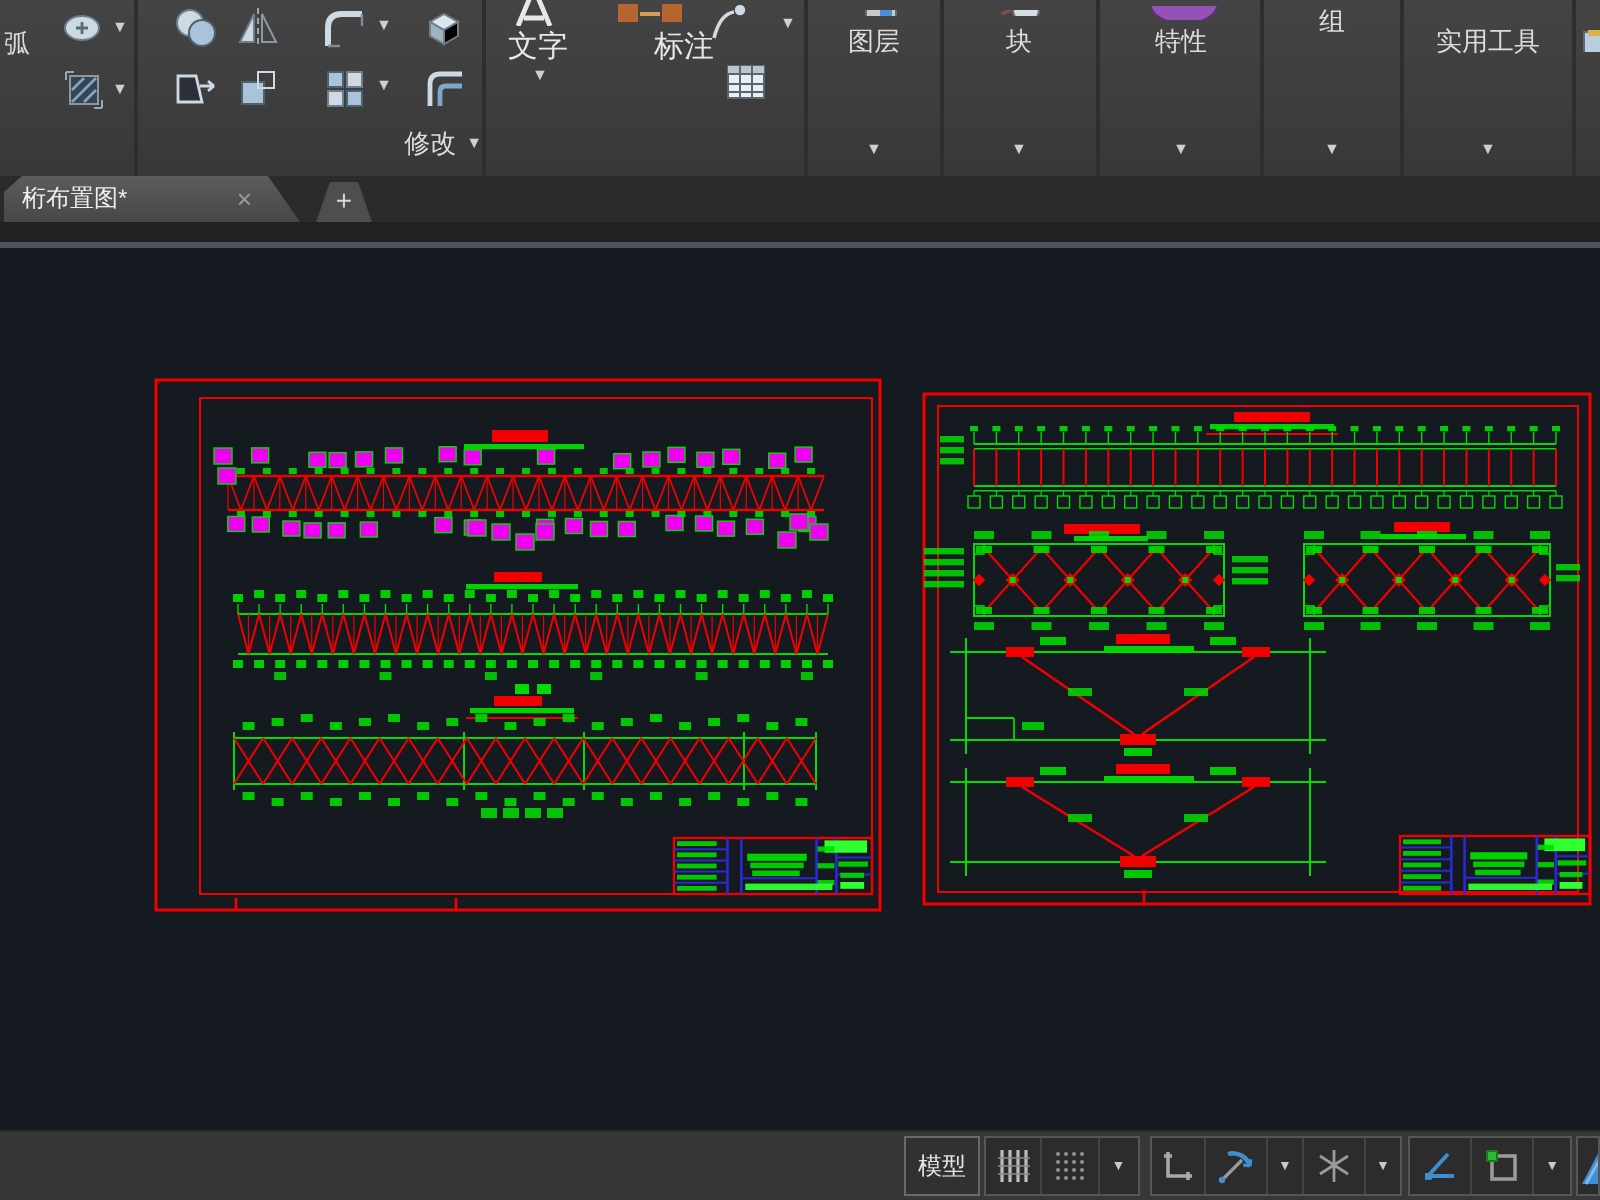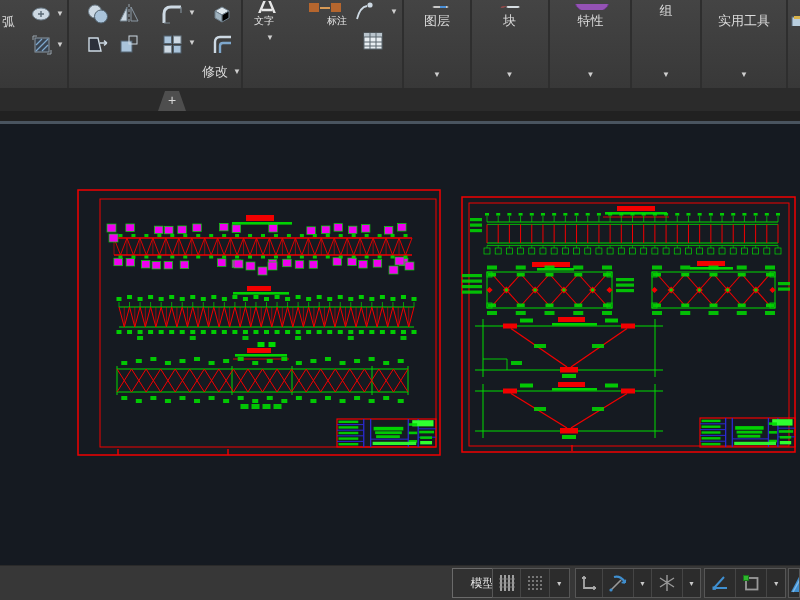--- a/index.html
+++ b/index.html
@@ -23,21 +23,21 @@
   .ibtn{position:absolute;width:26px;height:26px;display:flex;align-items:center;justify-content:center;}
   .ibtn svg{width:24px;height:24px;}
   .dd{position:absolute;font-size:8px;color:#cfcfcf;line-height:8px;}
   .plabel{position:absolute;bottom:7px;left:0;right:0;text-align:right;font-size:13px;color:#dcdcdc;white-space:nowrap;}
   .plabel .dd-inline{font-size:8px;color:#cfcfcf;vertical-align:2px;margin-left:5px;}
   .toplabel{position:absolute;left:0;right:0;top:12px;text-align:center;font-size:13px;color:#dcdcdc;white-space:nowrap;}
   .toplabel.high{top:2px;}
   .bottomdd{position:absolute;bottom:9px;left:0;right:0;text-align:center;font-size:8px;color:#cfcfcf;}
   .cuticon{position:absolute;overflow:hidden;}
   .arcword{position:absolute;left:2px;top:13px;font-size:13px;color:#d9d9d9;}
-  .bigword{position:absolute;top:14px;font-size:10px;color:#e8e8e8;}
+  .bigword{position:absolute;top:14px;font-size:15px;color:#e8e8e8;}
 
   
   .tabbar{position:absolute;left:0;top:88px;width:800px;height:23px;background:#2b2b2b;}
   .tab{position:absolute;left:2px;top:0;width:148px;height:23px;
     background:linear-gradient(#5c5c5c,#474747);
     clip-path:polygon(0 100%,0 8px,9px 0,132px 0,148px 100%);
     color:#efefef;font-size:12px;line-height:23px;padding-left:9px;box-sizing:border-box;}
   .tab .tab-close{position:absolute;right:24px;top:0;color:#9a9a9a;font-size:13px;}
   .newtab{position:absolute;left:158px;top:3px;width:28px;height:20px;background:#4e4e4e;
     clip-path:polygon(0 100%,7px 0,21px 0,28px 100%);
@@ -45,21 +45,21 @@
 
   
   .canvas{position:absolute;left:0;top:111px;width:800px;height:454px;background:#151a21;}
   .band1{position:absolute;left:0;top:0;width:800px;height:10px;background:#212121;}
   .band2{position:absolute;left:0;top:10px;width:800px;height:3px;background:#49545f;}
   .canvas svg{position:absolute;left:0;top:1px;}
 
   
   .statusbar{position:absolute;left:0;top:565px;width:800px;height:35px;background:#373737;border-top:1px solid #2a2a2a;box-sizing:border-box;}
   .sbtn,.sbgroup{position:absolute;top:2px;height:30px;box-sizing:border-box;}
-  .sb-model{left:452px;width:61px;background:#313131;border:1px solid #6a6a6a;color:#e5e5e5;
+  .sb-model{left:452px;width:38px;background:#313131;border:1px solid #6a6a6a;color:#e5e5e5;
     font-size:12px;text-align:center;line-height:28px;}
   .sbgroup{background:#2c2c2c;border:1px solid #565656;display:flex;}
   .g-snap{left:492px;width:78px;}
   .g-draft{left:575px;width:126px;}
   .g-osnap{left:704px;width:82px;}
   .sbi{height:28px;display:flex;align-items:center;justify-content:center;border-left:1px solid #454545;}
   .sbi:first-child{border-left:none;}
   .sbi svg{width:20px;height:20px;}
   .sbarrow{font-size:7px;color:#c8c8c8;}
   .sb-partial{left:788px;width:12px;overflow:hidden;background:#2c2c2c;border:1px solid #565656;}
@@ -232,20 +232,24 @@
       <div class="cuticon" style="left:3px;top:14px;width:11px;height:12px;">
         <svg viewBox="0 0 11 12" width="11" height="12">
           <rect x="1" y="1" width="12" height="11" fill="#b9cede" stroke="#5b6b7a"></rect>
           <rect x="3" y="0" width="6" height="3" fill="#d8b24a"></rect>
         </svg>
       </div>
     </div>
   </div>
 
   <div class="tabbar">
+    <div class="tab">
+      <span>桁布置图*</span>
+      <span class="tab-close">×</span>
+    </div>
     <div class="newtab">+</div>
   </div>
 
   <div class="canvas">
     <svg id="cad" width="800" height="453" viewBox="0 0 800 453">
         <rect x="78" y="78" width="362" height="265" fill="none" stroke="#f20000" stroke-width="1.5"></rect>
         <rect x="100" y="87" width="336" height="248" fill="none" stroke="#f20000" stroke-width="1"></rect>
         <rect x="462" y="85" width="333" height="255" fill="none" stroke="#f20000" stroke-width="1.5"></rect>
         <rect x="469" y="91" width="320" height="243" fill="none" stroke="#f20000" stroke-width="1"></rect>
         <rect x="246" y="103" width="28" height="6" fill="#f20000"></rect>

